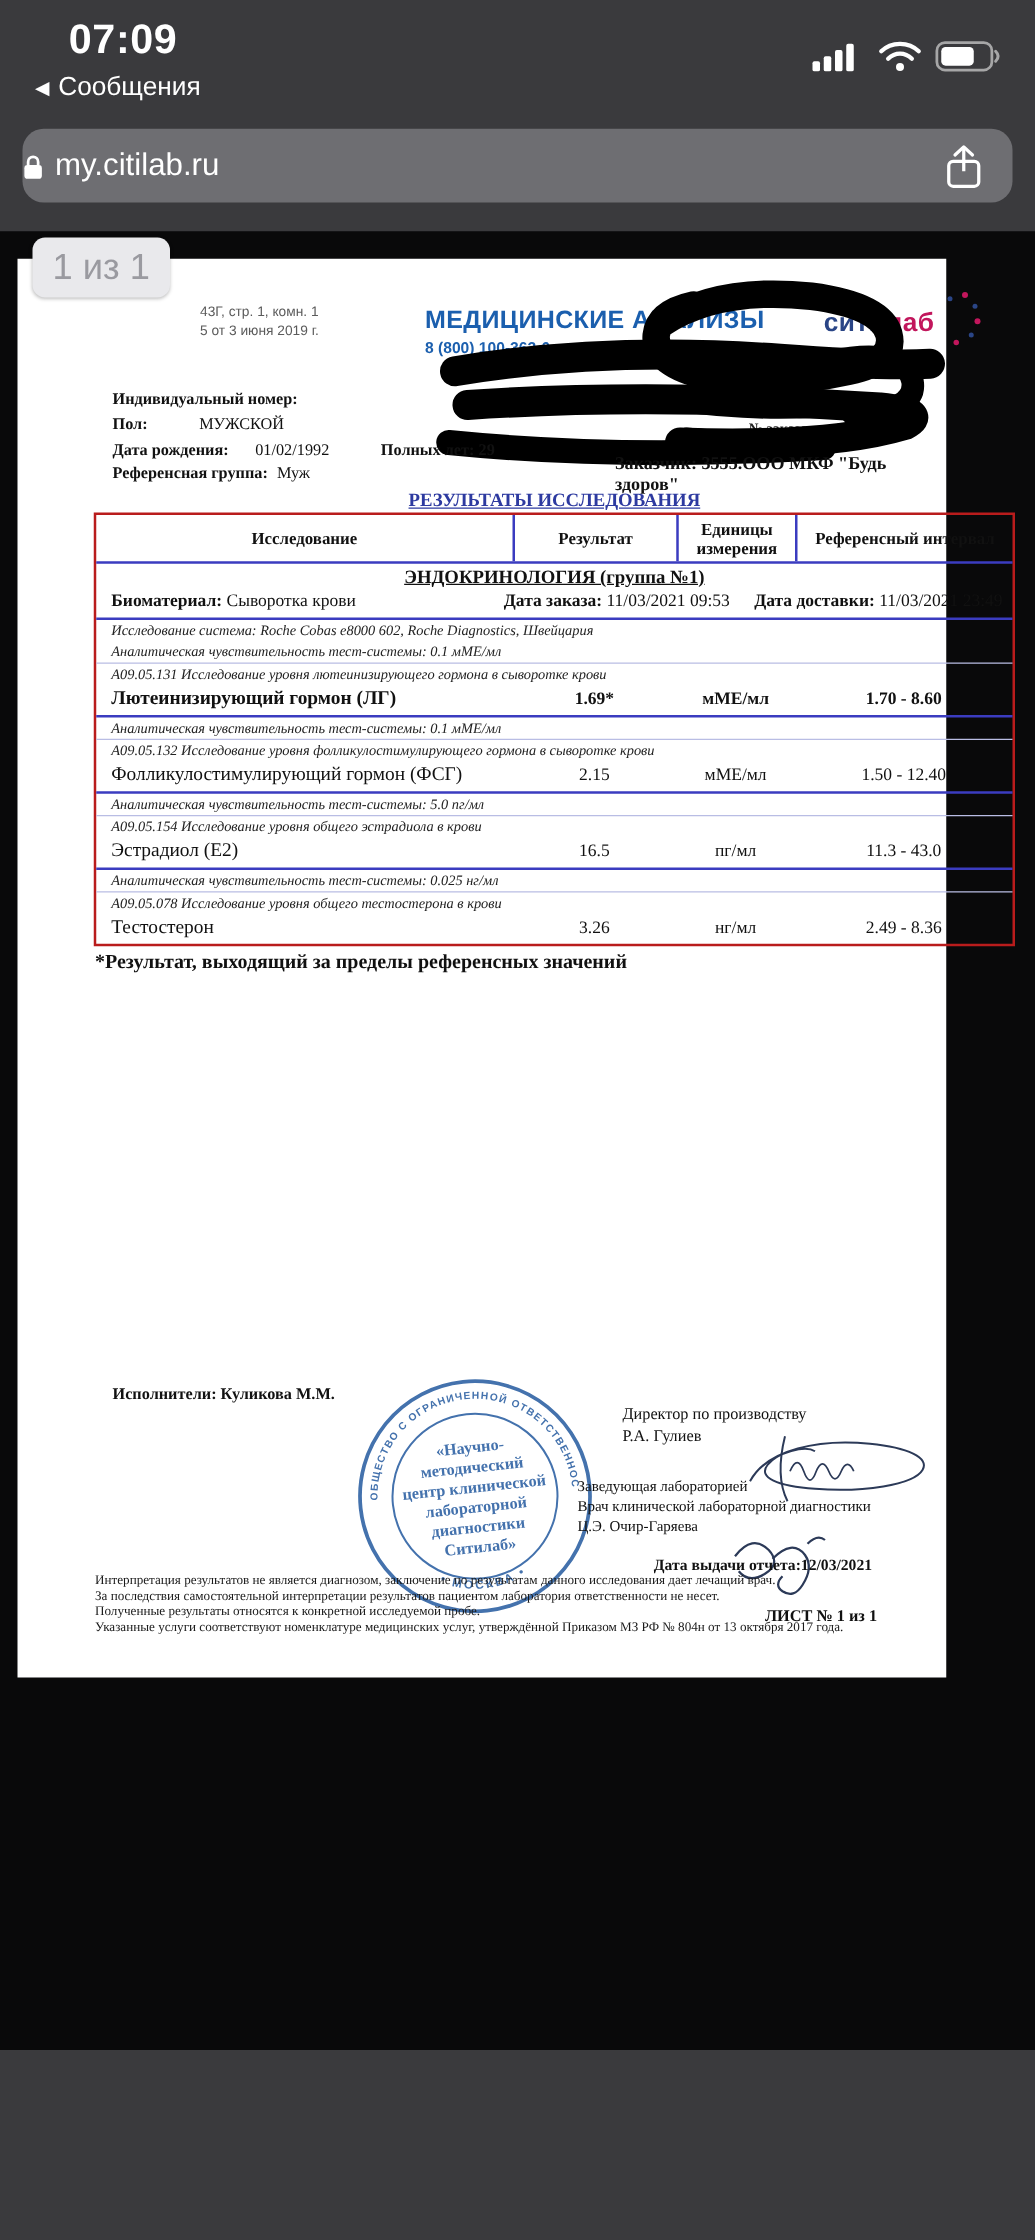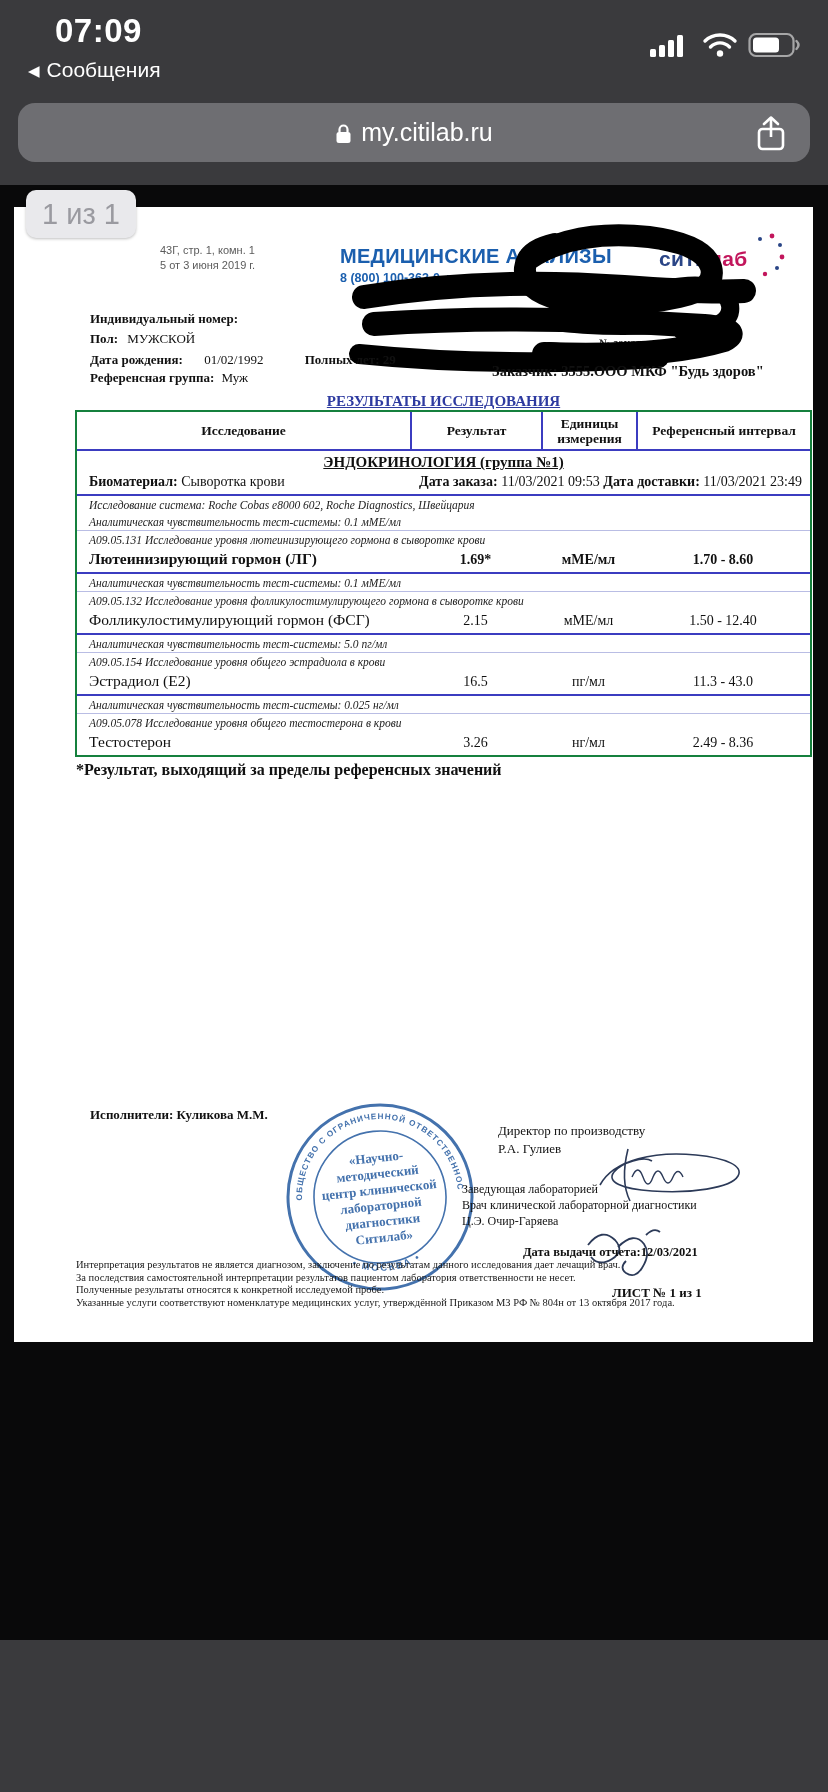--- a/index.html
+++ b/index.html
@@ -5,45 +5,45 @@
   html,body{margin:0;padding:0;background:#000;}
   .screen{position:relative;width:828px;height:1792px;overflow:hidden;background:#0a0a0b;
           font-family:"Liberation Sans","DejaVu Sans",sans-serif;}
   
   .chrome-top{position:absolute;left:0;top:0;width:828px;height:223px;background:#3a3a3d;}
   .status-time{position:absolute;left:55px;top:12px;color:#fff;font-size:33px;font-weight:600;letter-spacing:.5px;}
   .back-link{position:absolute;left:28px;top:58px;color:#fff;font-size:21px;display:flex;align-items:center;gap:7px;cursor:pointer;}
   .back-tri{font-size:15px;line-height:21px;}
   .status-icons{position:absolute;right:26px;top:30px;display:flex;align-items:center;gap:9px;}
   .url-pill{position:absolute;left:18px;top:103px;width:792px;height:59px;background:#6e6e72;border-radius:17px;
-            display:flex;align-items:center;justify-content:center;color:#fff;font-size:25px;}
+            display:flex;align-items:center;color:#fff;font-size:25px;}
   .url-pill .lock{margin-right:9px;margin-top:2px;}
   .share-btn{position:absolute;right:22px;top:12px;width:34px;height:38px;cursor:pointer;}
   
   .content{position:absolute;left:0;top:185px;width:828px;height:1455px;background:#09090a;}
-  .page{position:absolute;left:14px;top:22px;width:799px;height:1135px;background:#fff;
+  .page{position:absolute;left:14px;top:22px;width:743px;height:1135px;background:#fff;
         font-family:"Liberation Serif","DejaVu Serif",serif;color:#111;}
   .pager-pill{position:absolute;left:26px;top:5px;width:110px;height:48px;background:#e9e9ec;border-radius:10px;
               box-shadow:0 1px 3px rgba(0,0,0,.25);display:flex;align-items:center;justify-content:center;
               color:#9a9aa0;font-size:29px;font-family:"Liberation Sans",sans-serif;}
   .addr{position:absolute;left:146px;top:36px;font-family:"Liberation Sans",sans-serif;font-size:11px;color:#5b5b5b;line-height:15px;}
   .doc-title{position:absolute;left:326px;top:38px;font-family:"Liberation Sans",sans-serif;font-weight:bold;
              font-size:20px;color:#1b5fae;letter-spacing:.3px;}
   .doc-phone{position:absolute;left:326px;top:64px;font-family:"Liberation Sans",sans-serif;font-weight:bold;
              font-size:12.5px;color:#1b5fae;}
   .logo{position:absolute;left:645px;top:40px;font-family:"Liberation Sans",sans-serif;font-weight:bold;font-size:21px;letter-spacing:.4px;}
   .logo .c1{color:#2a4586;} .logo .c2{color:#c2165c;}
   .pt{position:absolute;font-size:13px;}
   .b{font-weight:bold;}
   .order-frag{position:absolute;left:585px;top:130px;font-size:11.5px;color:#222;}
   .customer{position:absolute;left:478px;top:156px;font-size:14.5px;font-weight:bold;}
   .res-title{position:absolute;left:61px;top:186px;width:737px;text-align:center;color:#2d3aa0;
              font-weight:bold;font-size:15px;text-decoration:underline;}
   
-  .rtable{position:absolute;left:61px;top:203px;width:737px;border:2px solid #15803d;box-sizing:border-box;}
+  .rtable{position:absolute;left:61px;top:203px;width:737px;border:2px solid #b91c1c;box-sizing:border-box;}
   .trow{display:grid;grid-template-columns:333px 131px 95px 1fr;}
   .thead{border-bottom:2px solid #3b3cc0;}
   .thead .hc{font-weight:bold;font-size:13.5px;text-align:center;display:flex;align-items:center;justify-content:center;
              min-height:37px;line-height:15px;}
   .thead .hc + .hc{border-left:2px solid #3b3cc0;}
   .section-row{text-align:center;font-weight:bold;font-size:15px;padding:3px 0 1px;}
   .section-row span{text-decoration:underline;}
   .bio-row{display:flex;justify-content:space-between;font-size:14px;padding:2px 8px 4px 12px;border-bottom:2px solid #3b3cc0;}
   .note{font-style:italic;font-size:11.5px;padding:2.5px 0 2.5px 12px;color:#222;}
   .code{border-top:1px solid #b9bde4;}
@@ -154,21 +154,21 @@
         <path d="M40 55 q150 -10 330 2 q40 4 20 14 q-60 18 -180 14" fill="none" stroke="#000" stroke-width="24" stroke-linecap="round"></path>
         <path d="M25 85 q140 14 300 4" fill="none" stroke="#000" stroke-width="20" stroke-linecap="round"></path>
         <path d="M330 20 q60 -12 66 16 q4 24 -48 26" fill="none" stroke="#000" stroke-width="18" stroke-linecap="round"></path>
       </svg>
 
       <div class="pt" style="left:76px;top:104px;">
         <span class="b">Индивидуальный номер:</span>
       </div>
       <div class="pt" style="left:76px;top:124px;">
         <span class="b">Пол:</span>
-        <span style="margin-left:6px;text-align:center;">МУЖСКОЙ</span>
+        <span style="margin-left:38px;text-align:center;">МУЖСКОЙ</span>
       </div>
       <div class="pt" style="left:76px;top:145px;">
         <span class="b">Дата рождения:</span>
         <span style="margin-left:18px;">01/02/1992</span>
         <span class="b" style="margin-left:38px;">Полных лет: 29</span>
       </div>
       <div class="pt" style="left:76px;top:163px;">
         <span class="b">Референсная группа:</span>
         <span style="margin-left:4px;">Муж</span>
       </div>
@@ -186,21 +186,21 @@
 
         <div class="section-row">
           <span>ЭНДОКРИНОЛОГИЯ (группа №1)</span>
         </div>
 
         <div class="bio-row">
           <div><span class="b">Биоматериал:</span>
                <span>Сыворотка крови</span></div>
           <div><span class="b">Дата заказа:</span>
                <span>11/03/2021 09:53</span>
-               <span class="b" style="margin-left:0;">Дата доставки:</span>
+               <span class="b" style="margin-left:16px;">Дата доставки:</span>
                <span>11/03/2021 23:49</span></div>
         </div>
 
         <div class="test">
           <div class="note">Исследование система: Roche Cobas e8000 602, Roche Diagnostics, Швейцария</div>
           <div class="note">Аналитическая чувствительность тест-системы: 0.1 мМЕ/мл</div>
           <div class="note code">А09.05.131 Исследование уровня лютеинизирующего гормона в сыворотке крови</div>
           <div class="trow rrow out">
             <div class="name">Лютеинизирующий гормон (ЛГ)</div>
             <div class="val">1.69*</div>

